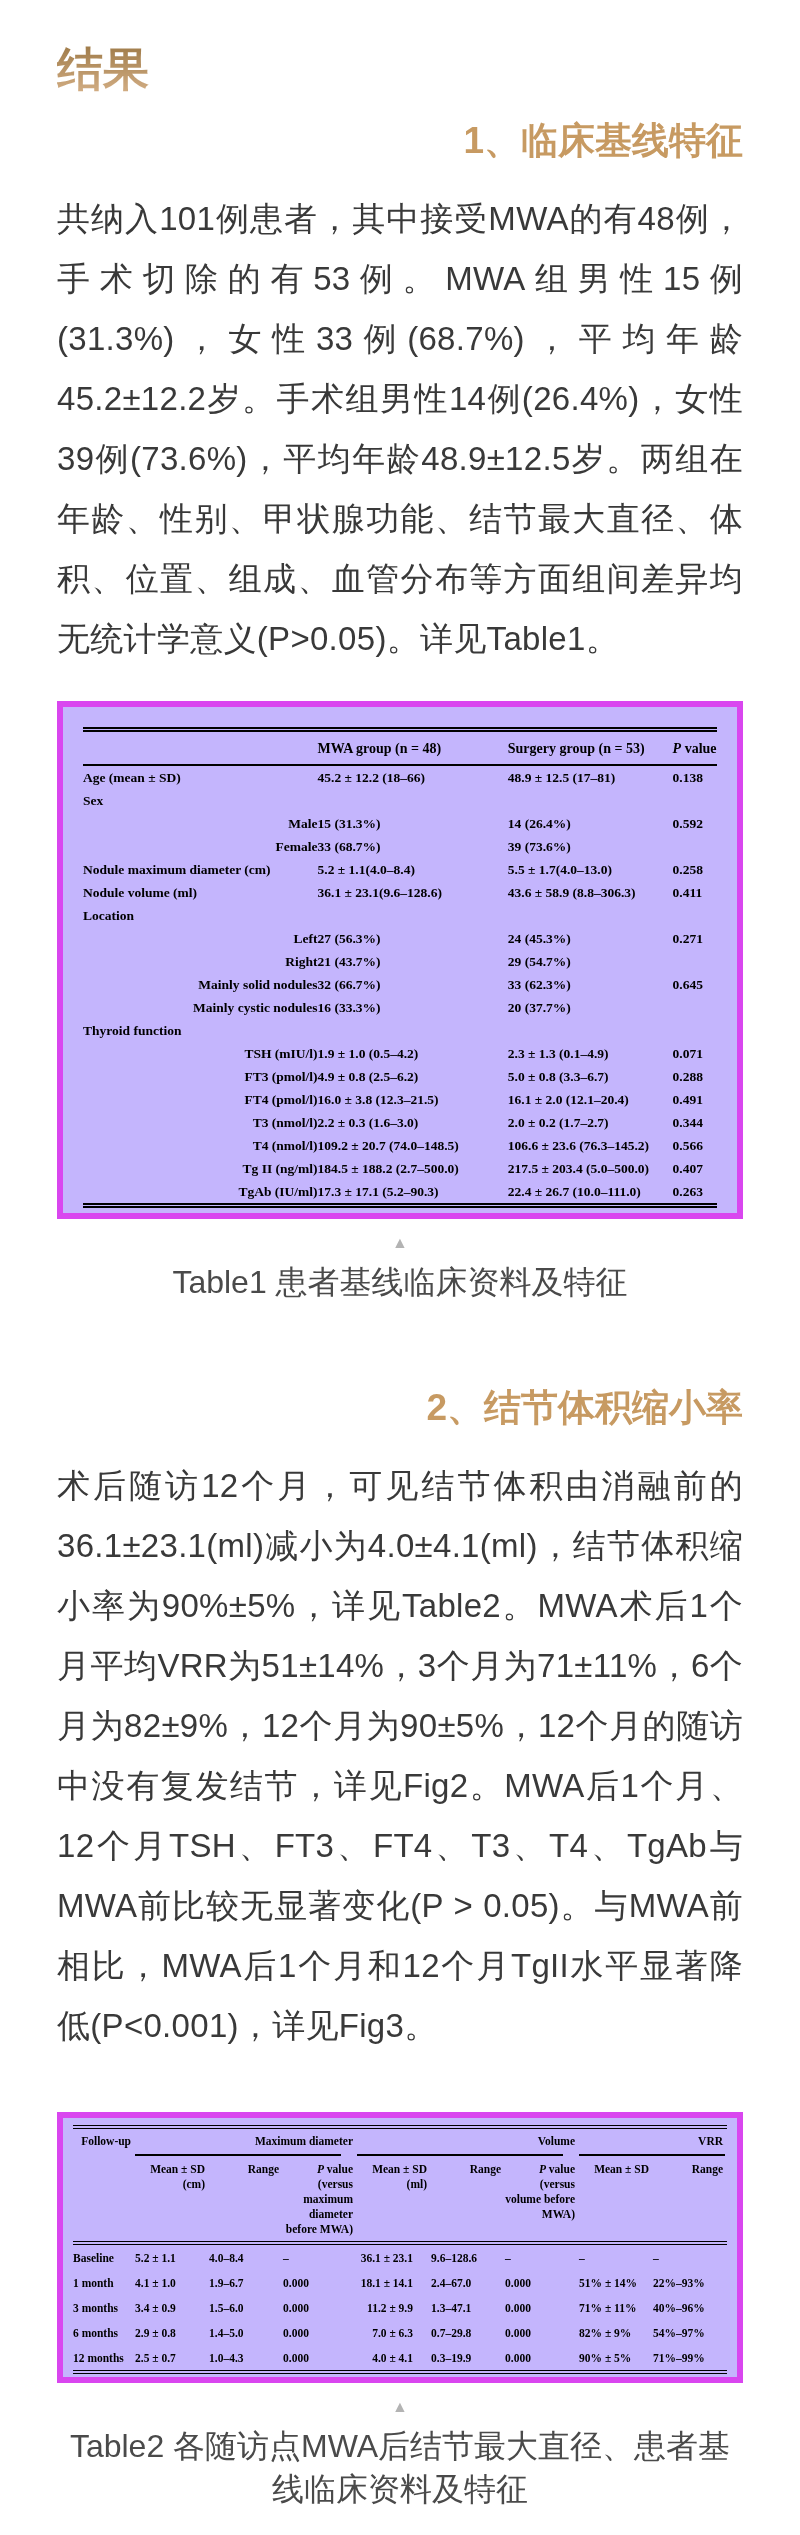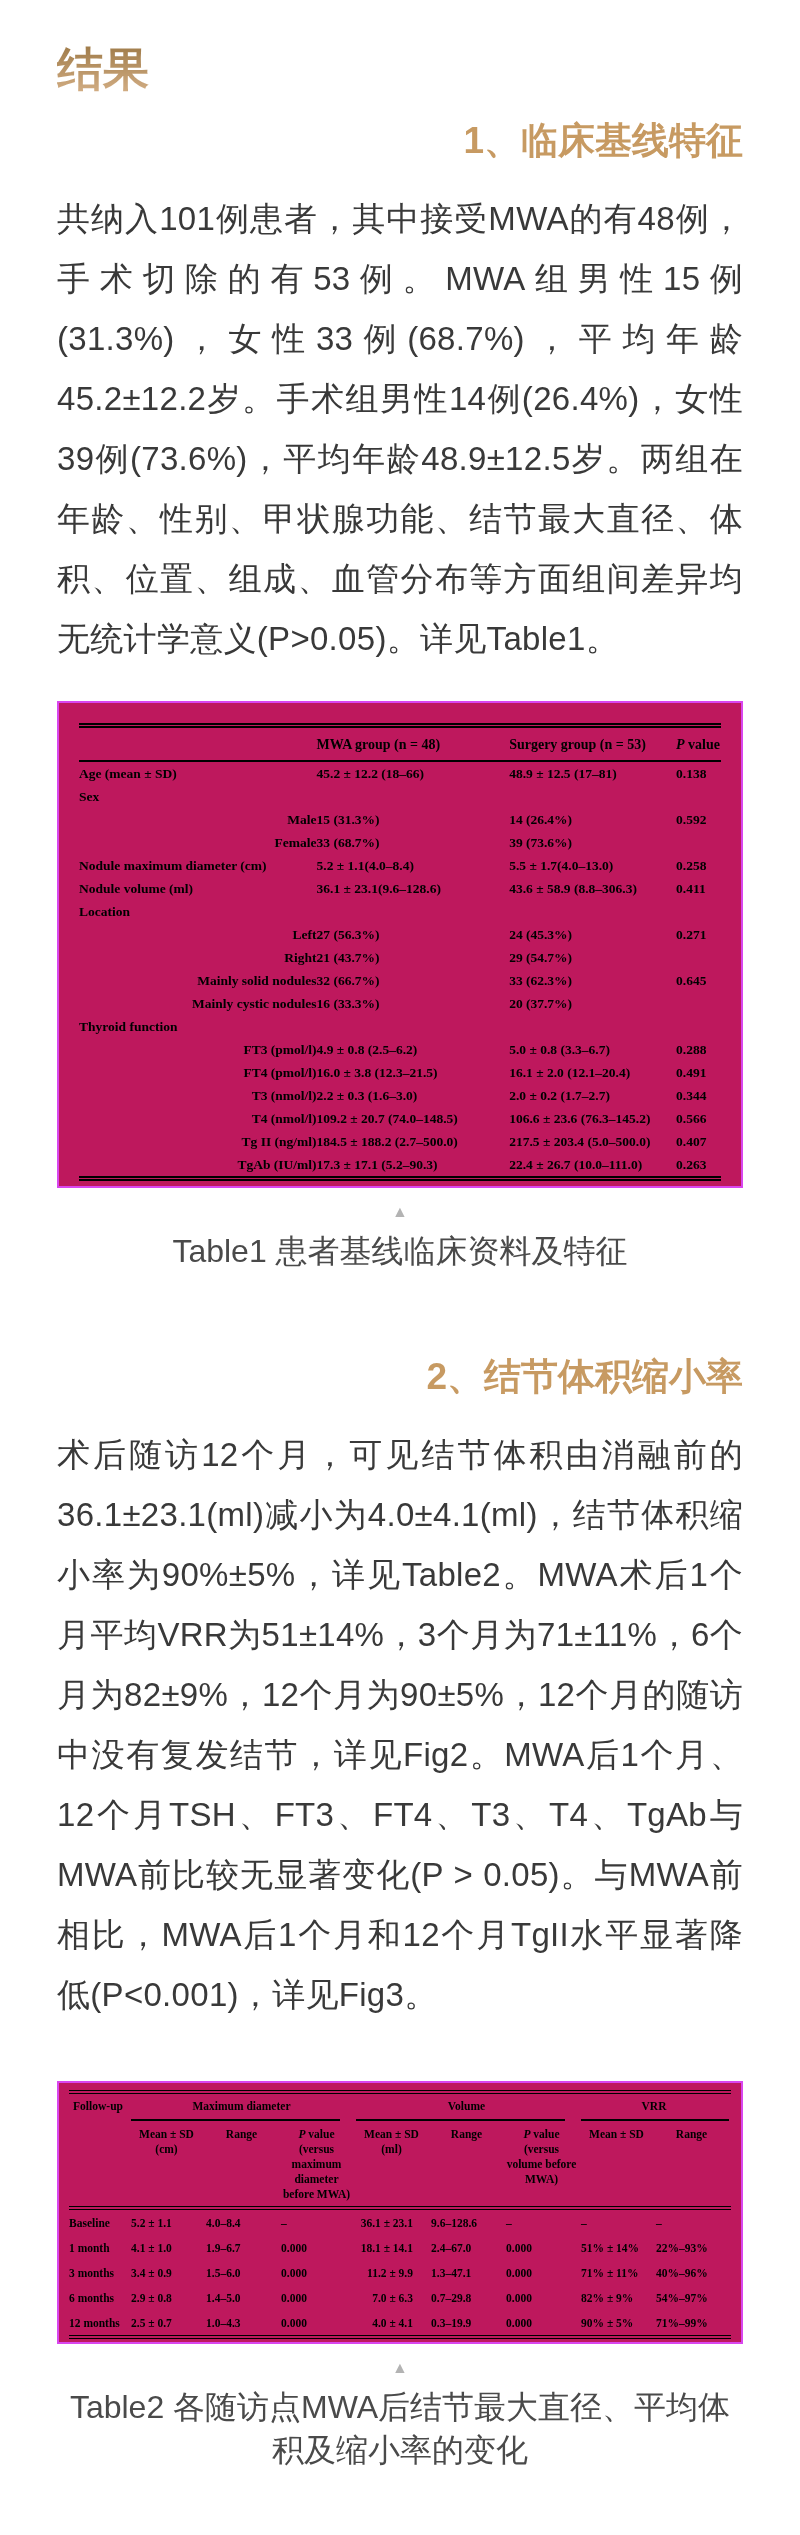--- a/index.html
+++ b/index.html
@@ -24,41 +24,41 @@
     font-size:37px; font-weight:bold; color:#c79a62;
     margin:20px 0 0 0; line-height:1.3;text-align:right;
   }
   .h2.second { margin-top:80px; }
   .para {
     font-size:33px; line-height:60px; color:#393939;
     text-align:justify; text-justify:inter-character;
     margin:24px 0 0 0; letter-spacing:0.3px;
   }
   .figure {
-    border:2px solid #d946ef; background:#be185d;
+    border:6px solid #d946ef; background:#c4b5fd;
     margin-top:32px;
   }
   .fig1 { padding:20px 20px 5px 20px; }
   .fig2 { margin-top:56px; padding:7px 10px 3px 10px; }
   table { border-collapse:collapse; width:100%; color:#000;
     font-family:"Liberation Serif", "DejaVu Serif", serif; }
   
   .tbl1 { border-top:5px double #000; border-bottom:5px double #000;
     font-size:13.5px; font-weight:bold; }
   .tbl1 thead th { text-align:left; font-size:14px; padding:9px 0 7px 0;
     border-bottom:2px solid #000; }
   .tbl1 td { padding:4px 0 3px 0; vertical-align:top; }
   .tbl1 .indent { padding-left:17px;text-align:right; }
   .c-label { width:37%; } .c-mwa { width:30%; } .c-surg { width:26%; } .c-p { width:7%; }
   .pcol::first-letter { font-style:italic; }
   
   .tbl2 { border-top:4px double #000; border-bottom:4px double #000;
     font-size:11.5px; font-weight:bold; table-layout:fixed; }
   .tbl2 thead { border-bottom:4px double #000; }
-  .tbl2 th { text-align:center; vertical-align:top; padding:5px 4px 4px 0; line-height:1.3;margin-top:33px; }
+  .tbl2 th { text-align:right; vertical-align:top; padding:5px 4px 4px 0; line-height:1.3;margin-top:33px; }
   .tbl2 .group { position:relative; padding-bottom:8px; }
   .tbl2 .group::after { content:""; position:absolute; left:0; right:16px; bottom:1px;
     border-bottom:2px solid #000; }
   .tbl2 .group.last::after { right:2px; }
   .tbl2 td { padding:7px 4px 6px 0; vertical-align:top; }
   .tbl2 td.vmean { text-align:right; padding-right:18px; }
   .w-fu{width:58px;} .w-dmean{width:60px;} .w-drange{width:56px;} .w-dp{width:134px;}
   .w-vmean{width:64px;} .w-vrange{width:60px;} .w-vp{width:94px;}
   .w-rmean{width:76px;} .w-rrange{width:56px;}
   
@@ -155,20 +155,26 @@
             <td>20 (37.7%)</td>
             <td></td>
           </tr>
         <tr>
             <td>Thyroid function</td>
             <td></td>
             <td></td>
             <td></td>
           </tr>
         <tr>
+            <td class="indent">TSH (mIU/l)</td>
+            <td>1.9 ± 1.0 (0.5–4.2)</td>
+            <td>2.3 ± 1.3 (0.1–4.9)</td>
+            <td>0.071</td>
+          </tr>
+        <tr>
             <td class="indent">FT3 (pmol/l)</td>
             <td>4.9 ± 0.8 (2.5–6.2)</td>
             <td>5.0 ± 0.8 (3.3–6.7)</td>
             <td>0.288</td>
           </tr>
         <tr>
             <td class="indent">FT4 (pmol/l)</td>
             <td>16.0 ± 3.8 (12.3–21.5)</td>
             <td>16.1 ± 2.0 (12.1–20.4)</td>
             <td>0.491</td>
@@ -282,15 +288,15 @@
           <td>0.3–19.9</td>
           <td>0.000</td>
           <td>90% ± 5%</td>
           <td>71%–99%</td>
         </tr>
       </tbody>
     </table>
   </div>
 
   <div class="collapse">▲</div>
-  <div class="caption">Table2 各随访点MWA后结节最大直径、平均体积及缩小率的变化</div>
+  <div class="caption">Table2 各随访点MWA后结节最大直径、患者基线临床资料及特征</div>
 
 </div>
 
 </body></html>

